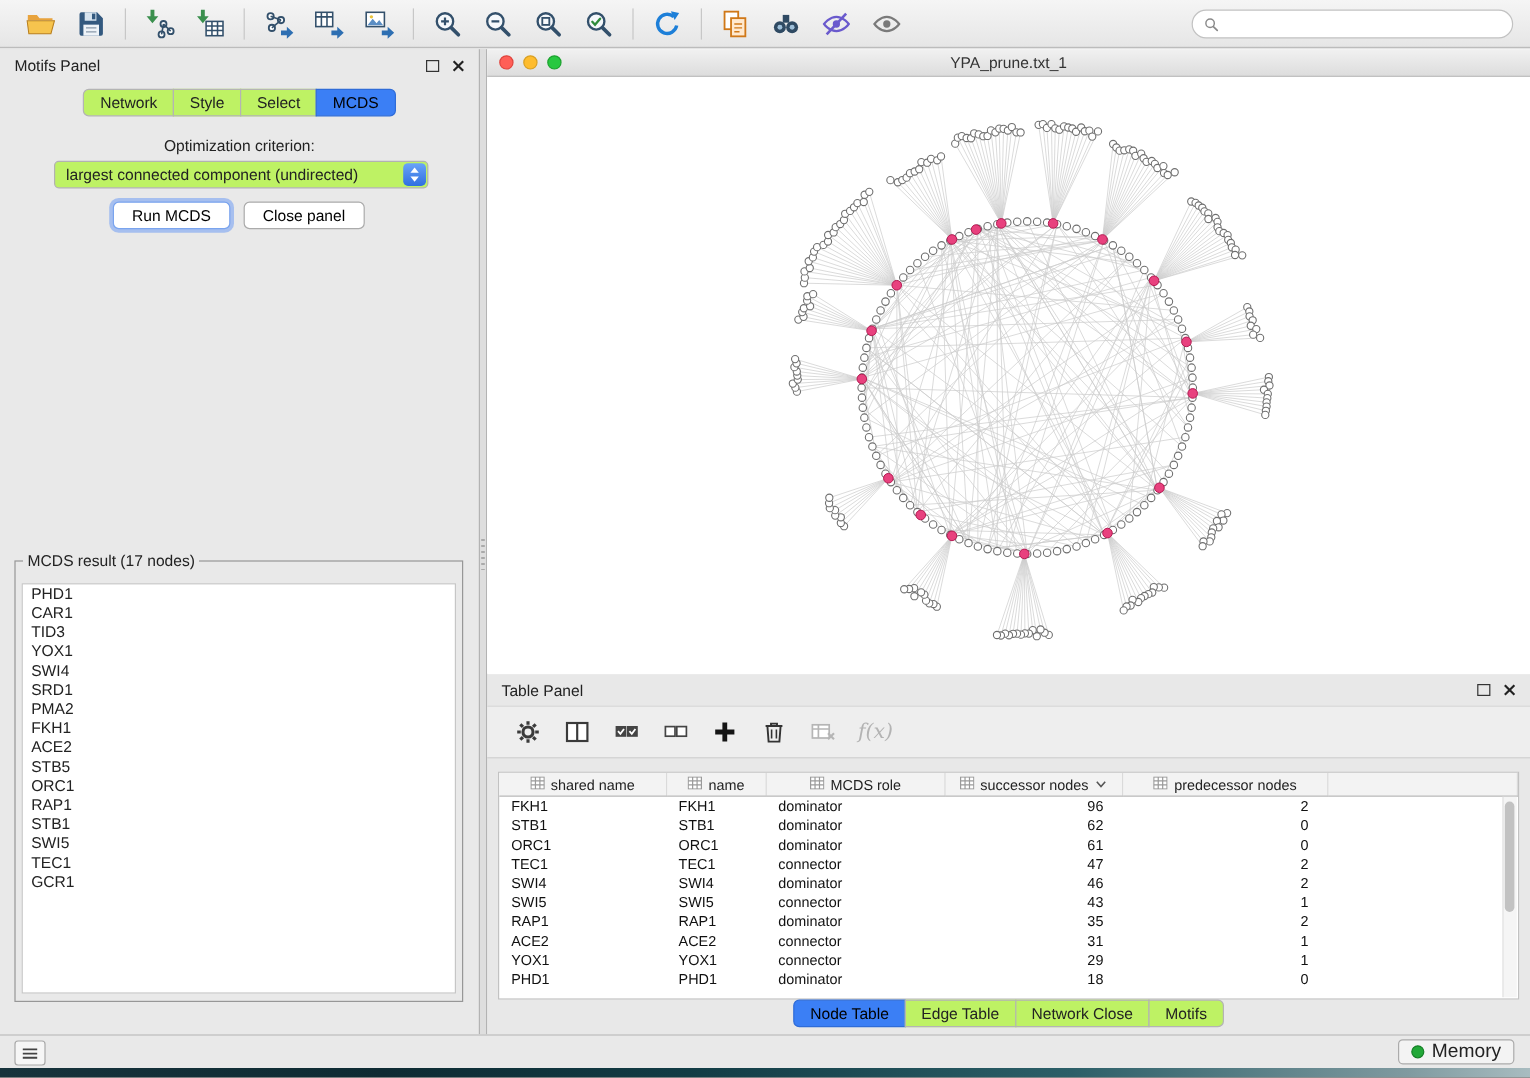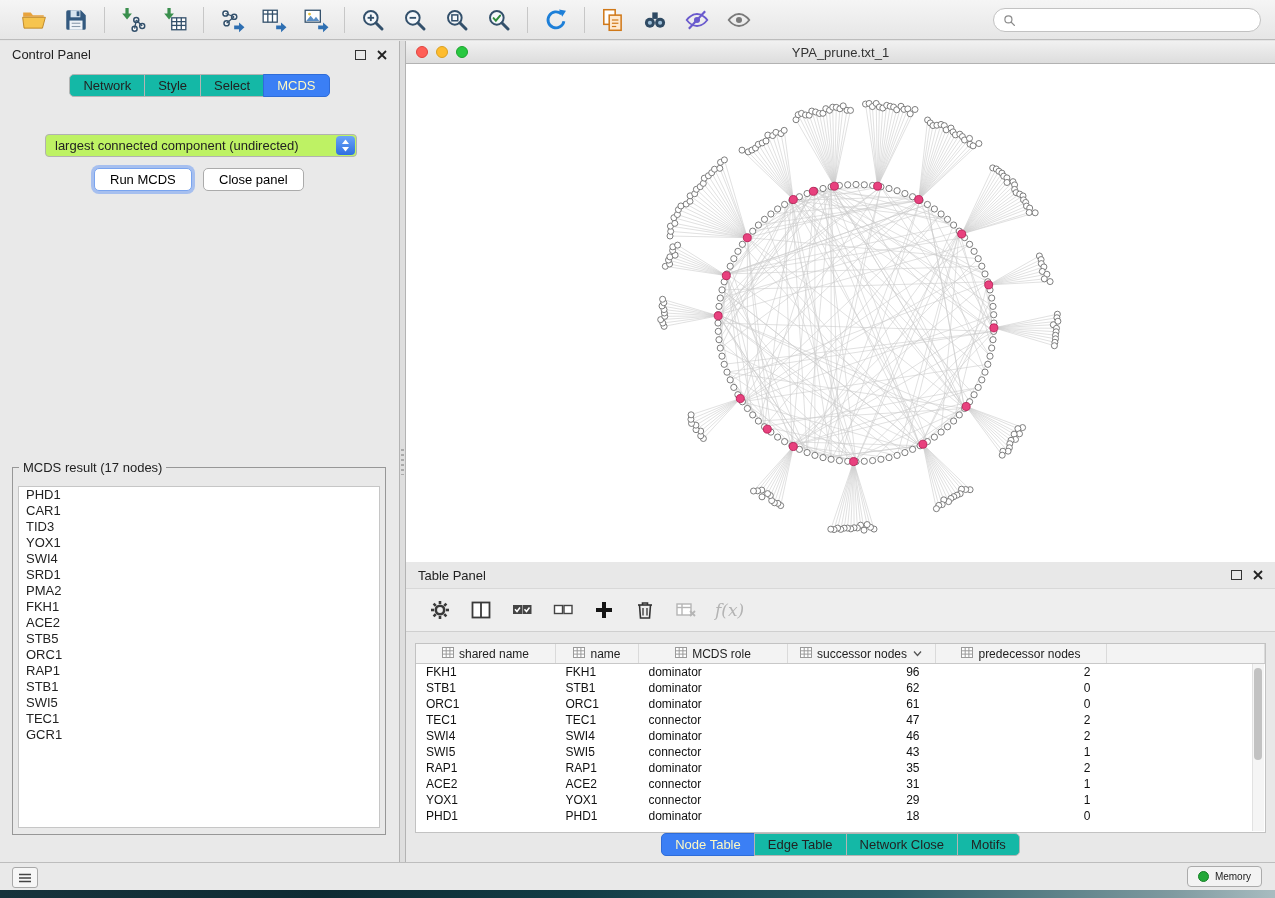--- a/index.html
+++ b/index.html
@@ -14,24 +14,24 @@
   .tool-btn{width:38px;height:32px;border:none;background:transparent;display:flex;align-items:center;justify-content:center;padding:0;}
   .search-wrap{position:absolute;right:14px;top:8px;width:268px;height:24px;background:#fff;border:1px solid #c2c2c2;border-radius:12px;display:flex;align-items:center;padding:0 9px;gap:6px;box-sizing:border-box;}
   .search-wrap input{border:none;outline:none;flex:1;font-size:12px;background:transparent;}
 
   
   .control-panel{position:absolute;left:0;top:41px;width:400px;height:821px;background:#e9e9e9;border-right:1px solid #b3b3b3;box-sizing:border-box;}
   .panel-header{height:27px;display:flex;align-items:center;padding:0 12px;font-size:13px;}
   .win-btns{margin-left:auto;display:flex;align-items:center;gap:11px;}
   .mini-restore{width:9px;height:8px;border:1.5px solid #333;display:inline-block;}
   .seg{position:absolute;top:33px;left:0;right:0;display:flex;justify-content:center;}
-  .seg-item{font-size:13px;padding:3px 13px;background:#14b8a6;border:1px solid #b4b4b4;margin-left:-1px;color:#222;}
+  .seg-item{font-size:13px;padding:3px 13px;background:#bef264;border:1px solid #b4b4b4;margin-left:-1px;color:#222;}
   .seg-item:first-child{border-radius:5px 0 0 5px;margin-left:0;}
   .seg-item:last-child{border-radius:0 5px 5px 0;}
-  .seg-item.active{background:#3b7ff5;border-color:#2f6cd8;color:#fef9c3;}
+  .seg-item.active{background:#3b7ff5;border-color:#2f6cd8;color:#000000;}
   .opt-label{position:absolute;top:73px;left:0;right:0;text-align:center;font-size:13px;}
   .dropdown{position:absolute;top:93px;left:45px;width:312px;height:23px;background:#bef264;border:1px solid #b2b2b2;border-radius:4px;display:flex;align-items:center;font-size:13px;padding-left:9px;box-sizing:border-box;}
   .dd-btn{margin-left:auto;width:19px;height:19px;margin-right:1px;background:linear-gradient(#6aa4f8,#2f6fe0);border-radius:4px;display:flex;align-items:center;justify-content:center;}
   .btn{height:23px;background:#fff;border:1px solid #ababab;border-radius:5px;font-size:13px;padding:0 15px;}
   .run{position:absolute;top:127px;left:94px;border-color:#7aa4ee;box-shadow:0 0 0 3px rgba(100,150,246,.5);}
   .closep{position:absolute;top:127px;left:203px;}
   .result-box{position:absolute;top:419px;left:12px;width:372px;height:373px;border:1px solid #979797;margin:0;padding:0;}
   .result-box legend{font-size:13px;padding:0 4px;margin-left:6px;}
   .result-list{position:absolute;top:11px;left:5px;right:5px;bottom:6px;background:#fff;border:1px solid #c6c6c6;overflow:hidden;font-size:13px;}
   .result-item{height:16px;line-height:16px;padding:0 7px;}
@@ -64,21 +64,21 @@
   .table-wrap th:nth-child(5){width:170px;}
   .table-wrap td{height:16px;padding:0 10px;white-space:nowrap;overflow:hidden;color:#111;}
   .table-wrap td.num{text-align:right;padding-right:16px;}
   .tscroll{position:absolute;right:1px;top:20px;bottom:1px;width:11px;background:#f5f5f5;border-left:1px solid #e2e2e2;}
   .tthumb{position:absolute;left:1px;top:4px;width:8px;height:92px;background:#c2c2c2;border-radius:4px;}
   .table-tabs{position:absolute;left:0;right:0;top:271px;display:flex;justify-content:center;}
 
   
   .status-bar{position:absolute;left:0;top:862px;width:100%;height:28px;background:#e9e9e9;border-top:1px solid #bdbdbd;box-sizing:border-box;}
   .menu-btn{position:absolute;left:12px;top:4px;width:24px;height:19px;background:#f6f6f6;border:1px solid #a8a8a8;border-radius:3px;display:flex;align-items:center;justify-content:center;}
-  .memory-btn{position:absolute;right:13px;top:3px;height:21px;background:#f3f3f3;border:1px solid #ababab;border-radius:4px;display:flex;align-items:center;gap:6px;padding:0 10px;font-size:10px;box-sizing:border-box;}
+  .memory-btn{position:absolute;right:13px;top:3px;height:21px;background:#f3f3f3;border:1px solid #ababab;border-radius:4px;display:flex;align-items:center;gap:6px;padding:0 10px;font-size:16px;box-sizing:border-box;}
   .mem-dot{width:11px;height:11px;border-radius:50%;background:#22a838;border:1px solid #168027;box-sizing:border-box;}
   .wallpaper{position:absolute;left:0;top:890px;width:100%;height:8px;background:linear-gradient(90deg,#17333c,#0e2b33 25%,#123c45 45%,#2c5f68 70%,#7f9aa0 92%,#a8bcc0);}
 </style>
 </head>
 <body>
 
 <div id="app">
 
   <div class="toolbar">
     <div class="tb-groups">
@@ -237,34 +237,35 @@
       <svg width="13" height="13" viewBox="0 0 24 24">
           <circle cx="10" cy="10" r="6.5" fill="none" stroke="#8a8a8a" stroke-width="2.2"></circle>
           <line x1="15" y1="15" x2="21" y2="21" stroke="#8a8a8a" stroke-width="2.6" stroke-linecap="round"></line>
         </svg>
       <input placeholder="" style="">
     </div>
   </div>
 
   <div class="control-panel">
     <div class="panel-header">
-      <span>Control Panel</span>
+      <span>Motifs Panel</span>
       <span class="win-btns">
         <span class="mini-restore"></span>
         <svg width="10" height="10" viewBox="0 0 10 10">
             <path d="M1 1l8 8M9 1l-8 8" stroke="#222" stroke-width="1.8"></path>
           </svg>
       </span>
     </div>
     <div class="seg">
         <button class="seg-item">Network</button>
         <button class="seg-item">Style</button>
         <button class="seg-item">Select</button>
         <button class="seg-item active">MCDS</button>
       </div>
+    <div class="opt-label">Optimization criterion:</div>
     <div class="dropdown">
       <span>largest connected component (undirected)</span>
       <span class="dd-btn">
         <svg width="9" height="13" viewBox="0 0 9 13">
             <path d="M4.5 0.5L8 5H1z" fill="#fff"></path>
             <path d="M4.5 12.5L1 8h7z" fill="#fff"></path>
           </svg>
       </span>
     </div>
     <button class="btn run">Run MCDS</button>

